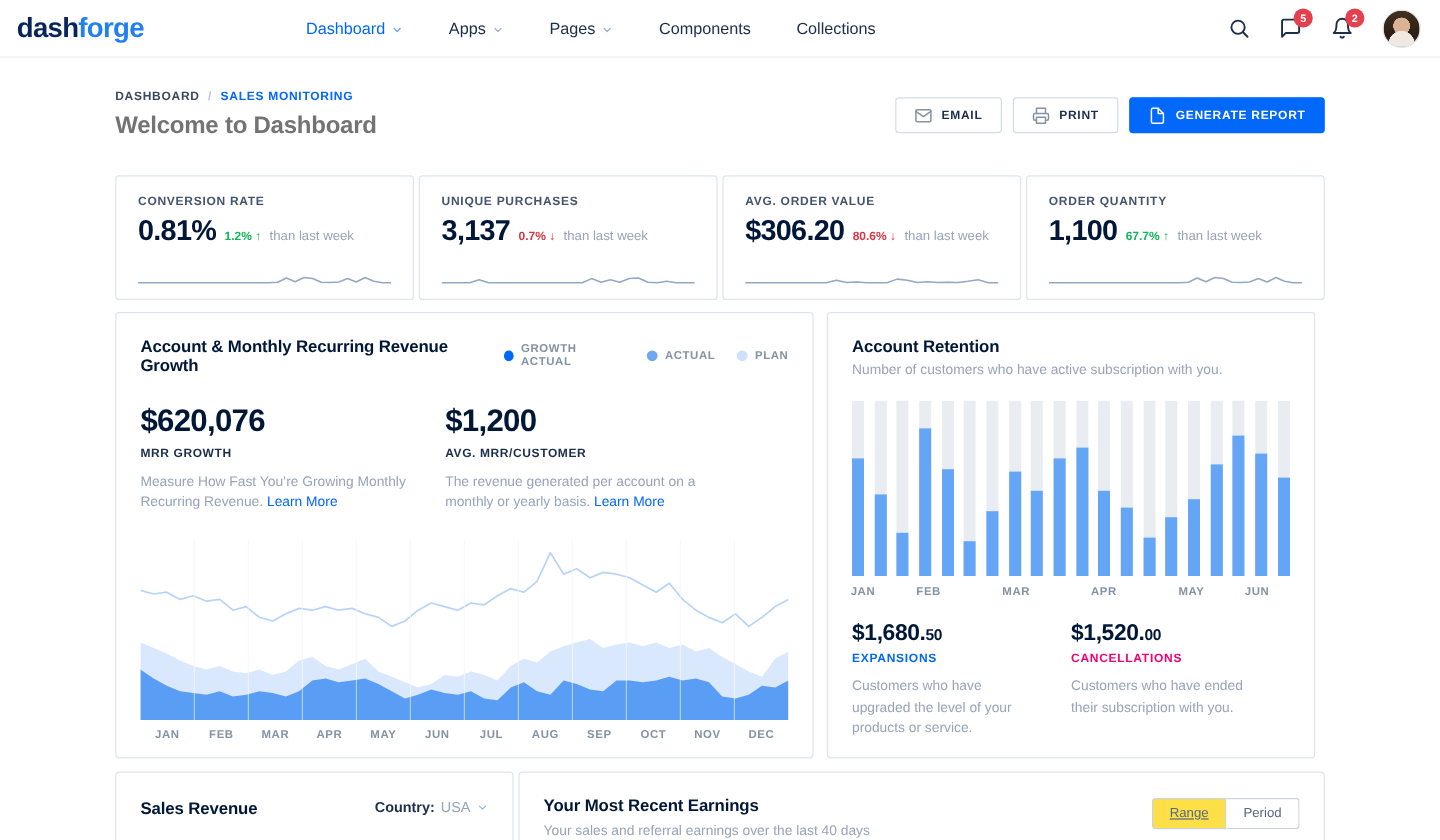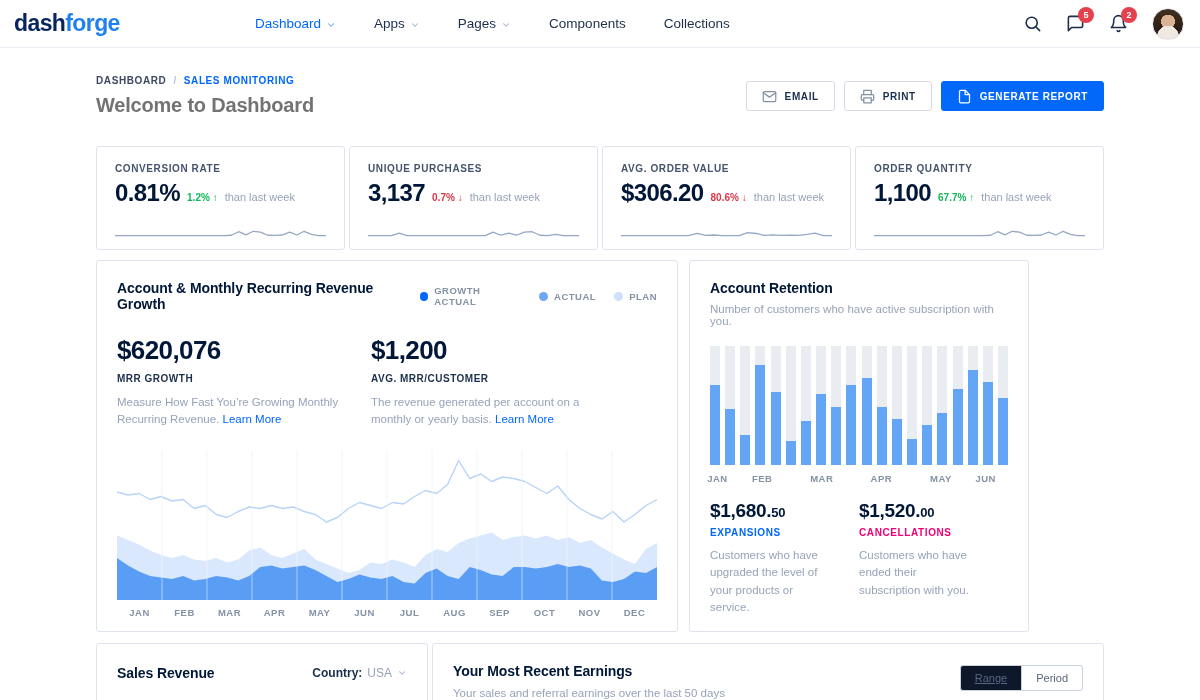--- a/index.html
+++ b/index.html
@@ -66,21 +66,21 @@
   .mrr-value { font-size:26px; font-weight:bold; letter-spacing:-0.6px; color:#001737; }
   .mrr-label { font-size:10px; font-weight:bold; letter-spacing:.5px; color:#1b2e4b; margin-top:7px; }
   .mrr-desc { font-size:11.5px; color:#97a3b9; line-height:1.5; margin-top:10px; padding-right:26px; }
   .learn-more { color:#0168fa; text-decoration:none; cursor:pointer; }
   .area-wrap { margin-top:auto; padding:0 20px 13px; }
   #area-chart { display:block; width:100%; height:150px; }
   .months { display:flex; margin-top:7px; }
   .months span { flex:1; text-align:center; font-size:9.5px; font-weight:bold; letter-spacing:.5px; color:#8392a5; }
 
   
-  .retention-card { width:340px; padding:19px 20px 15px; display:flex; flex-direction:column; }
+  .retention-card { width:407px; padding:19px 20px 15px; display:flex; flex-direction:column; }
   .sub { font-size:11.5px; color:#97a3b9; margin-top:7px; }
   .bars { display:flex; justify-content:space-between; align-items:flex-end; height:158px; margin-top:19px; }
   .bar-track { width:10px; height:100%; background:#e9edf2; position:relative; }
   .bar-fill { position:absolute; bottom:0; left:0; right:0; }
   .bar-labels { position:relative; height:13px; margin-top:8px; }
   .bar-labels span { position:absolute; transform:translateX(-50%); font-size:9.5px; font-weight:bold; letter-spacing:.5px; color:#8392a5; white-space:nowrap; }
   .ret-metrics { display:flex; margin-top:17px; }
   .ret-metric { width:50%; }
   .ret-value { font-size:19px; font-weight:bold; letter-spacing:-0.3px; color:#001737; }
   .ret-cents { font-size:13px; }
@@ -95,21 +95,21 @@
   .c-label { font-size:12px; font-weight:bold; color:#1b2e4b; }
   .c-val { font-size:12px; color:#97a3b9; }
   .country .caret { color:#9fb0c7; }
   .earnings-card { flex:1; height:170px; padding:19px 20px; }
   .earn-head { display:flex; justify-content:space-between; align-items:flex-start; }
   .earn-head .sub { margin-top:8px; }
   .toggle { display:flex; margin-top:2px; }
   .toggle button { font-family:inherit; font-size:11px; color:#596882; background:#fff; border:1px solid #ccd3e0; padding:6px 14px; cursor:pointer; }
   .toggle button:first-child { border-radius:3px 0 0 3px; }
   .toggle button:last-child { border-radius:0 3px 3px 0; border-left:none; }
-  .toggle button.active { background:#0f172a;text-decoration:underline; }
+  .toggle button.active { background:#fde047;text-decoration:underline; }
 </style>
 </head>
 <body>
 
 <header>
   <div class="logo"><span>dash</span><span class="logo2">forge</span></div>
   <nav id="main-nav">
       <a class="nav-item active">
         <span>Dashboard</span>
         <svg class="caret" width="10" height="10" viewBox="0 0 24 24" fill="none" stroke="currentColor" stroke-width="2.5" stroke-linecap="round" stroke-linejoin="round">
@@ -414,21 +414,21 @@
           <svg class="caret" width="10" height="10" viewBox="0 0 24 24" fill="none" stroke="currentColor" stroke-width="2.5" stroke-linecap="round" stroke-linejoin="round">
               <polyline points="6 9 12 15 18 9"></polyline>
             </svg>
         </div>
       </div>
     </section>
     <section class="card earnings-card">
       <div class="earn-head">
         <div>
           <h2>Your Most Recent Earnings</h2>
-          <p class="sub">Your sales and referral earnings over the last 50 days</p>
+          <p class="sub">Your sales and referral earnings over the last 40 days</p>
         </div>
         <div class="toggle" id="earnings-toggle">
             <button class="active">Range</button>
             <button>Period</button>
           </div>
       </div>
     </section>
   </div>
 </main>
 

